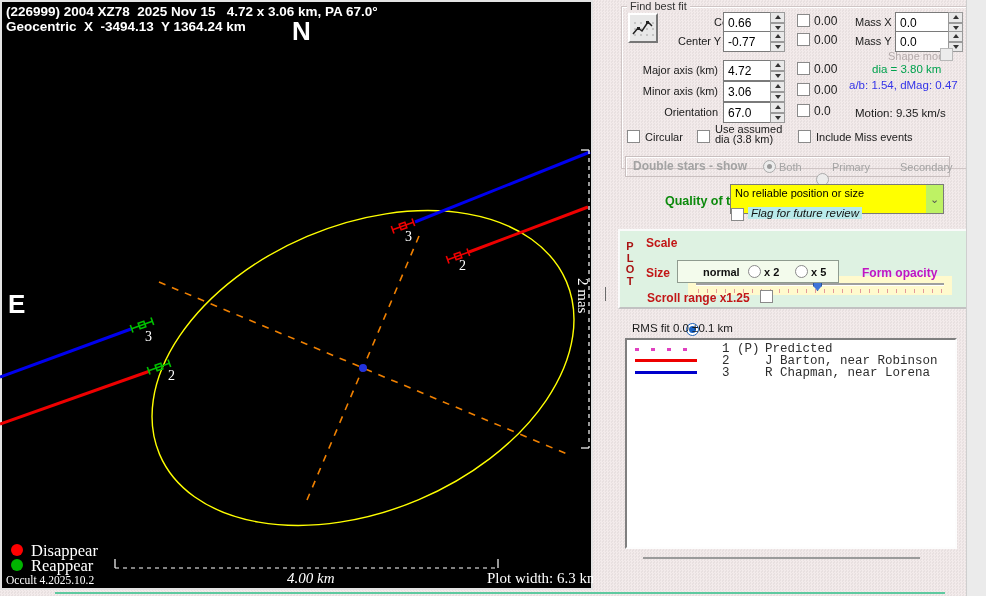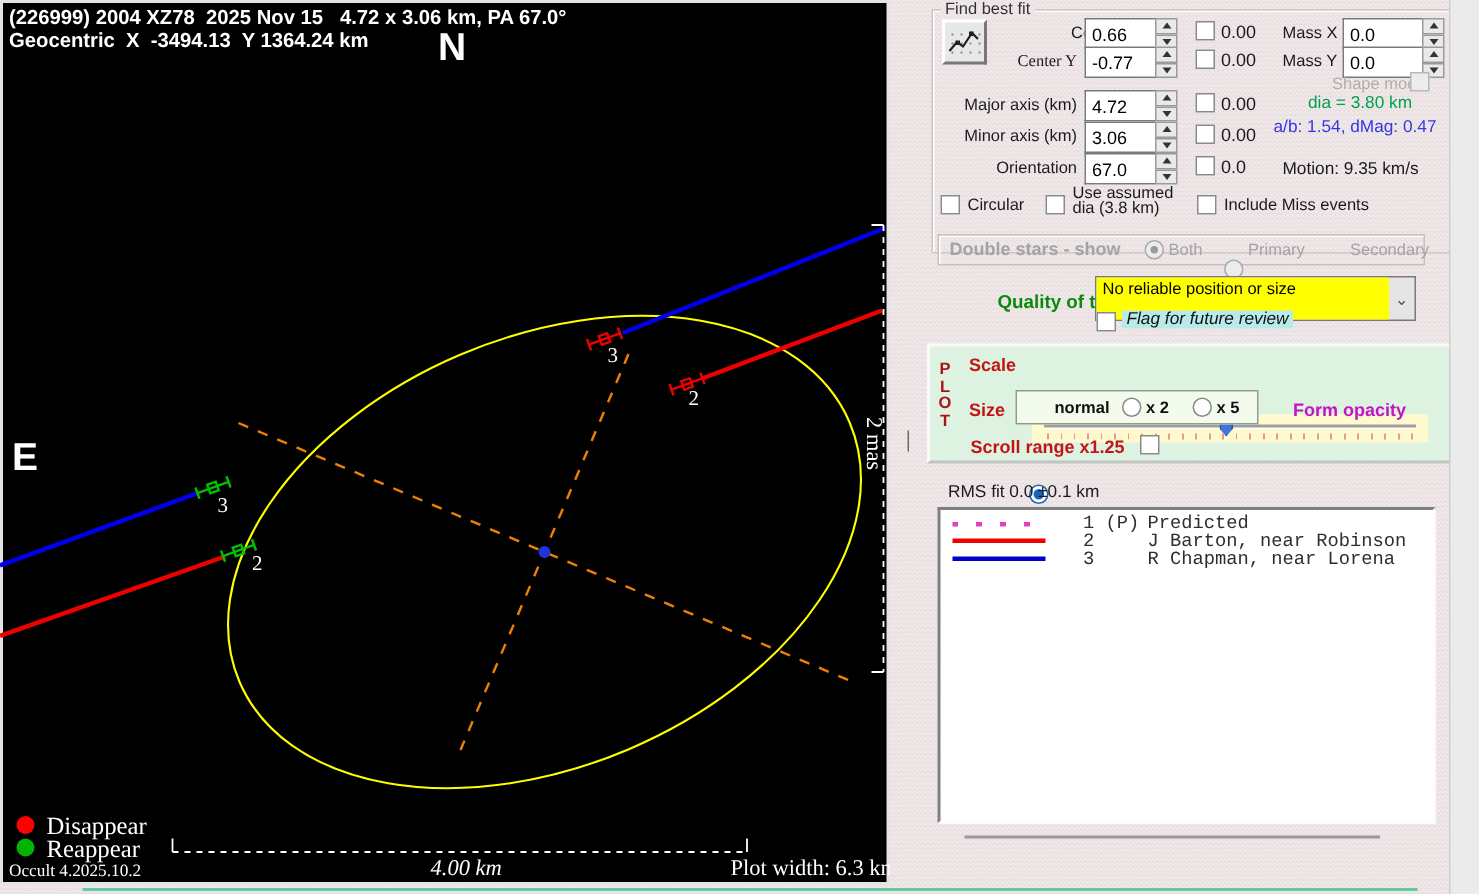--- a/index.html
+++ b/index.html
@@ -26,21 +26,21 @@
   .spin .btns { width:15px; display:flex; flex-direction:column; }
   .spin .sb { flex:1; background:#e9e9e9; border:1px solid #9a9a9a; display:flex; align-items:center; justify-content:center; }
   .tri-up { width:0; height:0; border-left:3px solid transparent; border-right:3px solid transparent; border-bottom:4px solid #333; }
   .tri-dn { width:0; height:0; border-left:3px solid transparent; border-right:3px solid transparent; border-top:4px solid #333; }
   .sigma { font-size:12px; color:#1a1a1a; }
   .greentxt { font-size:11.5px; color:#00a24e; white-space:nowrap; }
   .bluetxt  { font-size:11.5px; color:#3434e8; white-space:nowrap; }
   .graycap { font-size:12px; font-weight:bold; color:#a3a3a3; white-space:nowrap; }
   .graylbl { font-size:11px; color:#a3a3a3; white-space:nowrap; }
   .qlabel { font-size:12.5px; font-weight:bold; color:#0c8a0c; white-space:nowrap; }
-  .combo { display:flex; height:30px; border:1px solid #7a7a7a; background:#e5e5e5; }
+  .combo { display:flex; height:30px; border:1px solid #7a7a7a; background:#bef264; }
   .combo .field { flex:1; background:#ffff00; font-size:11px; padding:2px 0 0 4px; white-space:nowrap; overflow:hidden; }
   .combo .arrow { width:17px; display:flex; align-items:center; justify-content:center; color:#555; font-size:11px; }
   .flagbg { background:#b9eaea; font-size:11.5px; font-style:italic; color:#111; padding:0 3px; white-space:nowrap; }
   .plotpanel { background:#def2e2; border:2px solid; border-color:#fafafa #c2c2c2 #c2c2c2 #fafafa; }
   .redlbl { font-size:12px; font-weight:bold; color:#c21616; white-space:nowrap; }
   .maglbl { font-size:12px; font-weight:bold; color:#c214c2; white-space:nowrap; }
   .plotletters { font-size:11px; font-weight:bold; color:#a81414; line-height:11.5px; text-align:center; }
   .slider { background:#fffacd; position:relative; }
   .slider .groove { position:absolute; height:2px; background:#9f9f9f; box-shadow:0 1px 0 #fff; }
   .slider .ticks { position:absolute; height:4px;
@@ -165,21 +165,21 @@
         <div class="tri-up"></div>
       </div>
       <div class="sb">
         <div class="tri-dn"></div>
       </div>
     </div>
 </div>
 <div class="abs cb" style="left:797px;top:14px;"></div>
 <div class="abs sigma" style="left:814px;top:14px;">0.00</div>
 
-<div class="abs lbl" style="left:678px;top:35px;width:40px;text-align:right;font-family:Liberation Serif, serif;">Center Y</div>
+<div class="abs lbl" style="left:678px;top:35px;width:40px;text-align:right;">Center Y</div>
 <div class="abs spin" style="left:723px;top:31px;">
   <div class="val">-0.77</div>
   <div class="btns">
       <div class="sb">
         <div class="tri-up"></div>
       </div>
       <div class="sb">
         <div class="tri-dn"></div>
       </div>
     </div>

